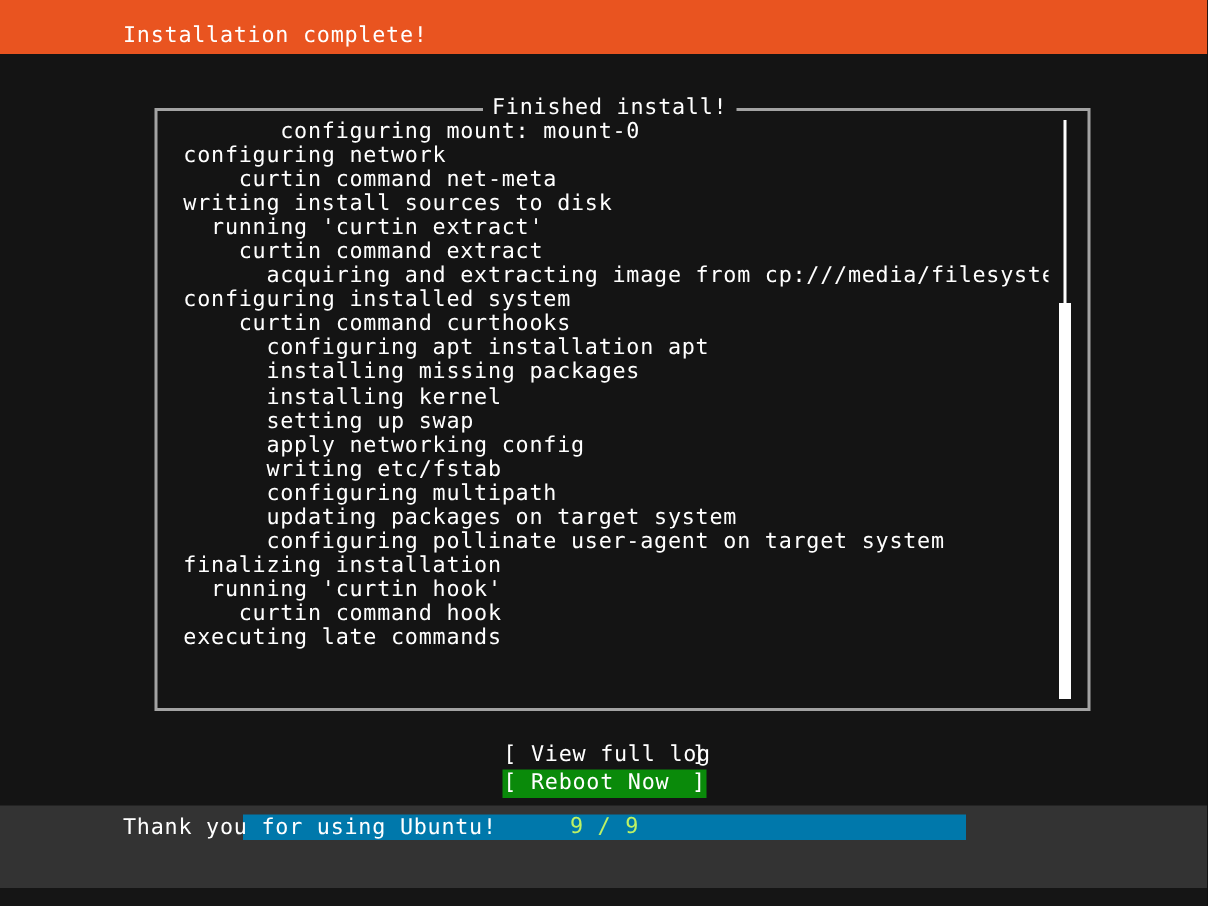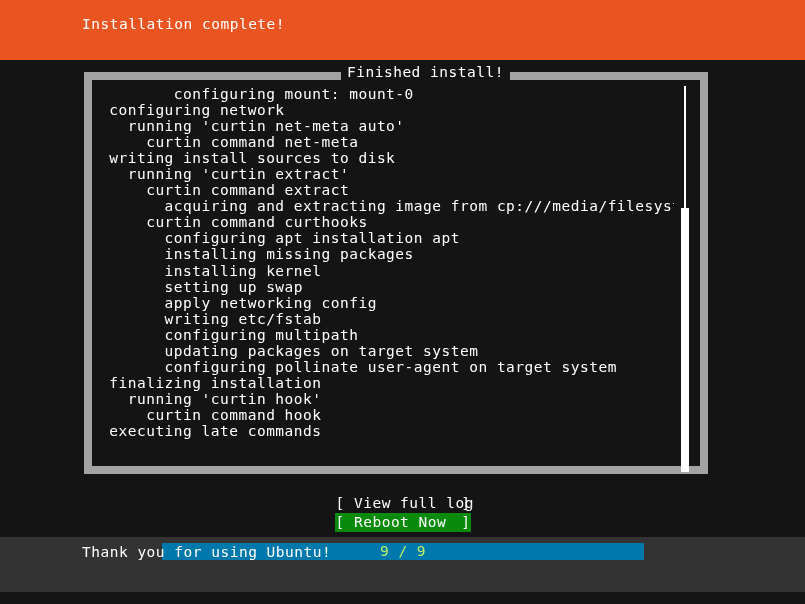--- a/index.html
+++ b/index.html
@@ -19,57 +19,56 @@
     overflow: hidden;
     -webkit-font-smoothing: none;
   }
 
   
   #header-bar {
     position: absolute;
     left: 0;
     top: 0;
     width: 805px;
-    height: 60px;
+    height: 36px;
     background: #e95420;
   }
   #header-title {
     position: absolute;
     left: 82px;
     top: 16px;
     font-size: 14.5px;
     line-height: 16px;
     letter-spacing: 0.5px;
     color: #ffffff;
     white-space: pre;
   }
 
   
   #log-box {
     position: absolute;
-    left: 84px;
+    left: 103px;
     top: 72px;
     width: 624px;
     height: 402px;
-    border: 8px solid #a3a3a3;
+    border: 2px solid #a3a3a3;
     box-sizing: border-box;
     background: #141414;
   }
   #box-title {
     position: absolute;
     left: 322px;
     top: 64px;
     padding: 0 6px;
     background: #141414;
     color: #ffffff;
     font-size: 14.5px;
     line-height: 16px;
     letter-spacing: 0.5px;
     white-space: pre;
-    margin-left: 19px;
   }
   
   #log-lines {
     position: absolute;
     left: 8px;
     top: 6px;
     right: 26px;
     bottom: 4px;
     overflow: hidden;
   }
@@ -190,26 +189,26 @@
 <div id="screen">
 
   <div id="header-bar">
     <div id="header-title">Installation complete!</div>
   </div>
 
   <div id="log-box">
     <div id="log-lines">
         <div class="log-line">        configuring mount: mount-0</div>
         <div class="log-line"> configuring network</div>
-        <div class="log-line">   running 'curtin net-meta auto'</div>
         <div class="log-line">     curtin command net-meta</div>
         <div class="log-line"> writing install sources to disk</div>
         <div class="log-line">   running 'curtin extract'</div>
         <div class="log-line">     curtin command extract</div>
         <div class="log-line">       acquiring and extracting image from cp:///media/filesystem</div>
+        <div class="log-line"> configuring installed system</div>
         <div class="log-line">     curtin command curthooks</div>
         <div class="log-line">       configuring apt installation apt</div>
         <div class="log-line">       installing missing packages</div>
         <div class="log-line">       installing kernel</div>
         <div class="log-line">       setting up swap</div>
         <div class="log-line">       apply networking config</div>
         <div class="log-line">       writing etc/fstab</div>
         <div class="log-line">       configuring multipath</div>
         <div class="log-line">       updating packages on target system</div>
         <div class="log-line">       configuring pollinate user-agent on target system</div>

